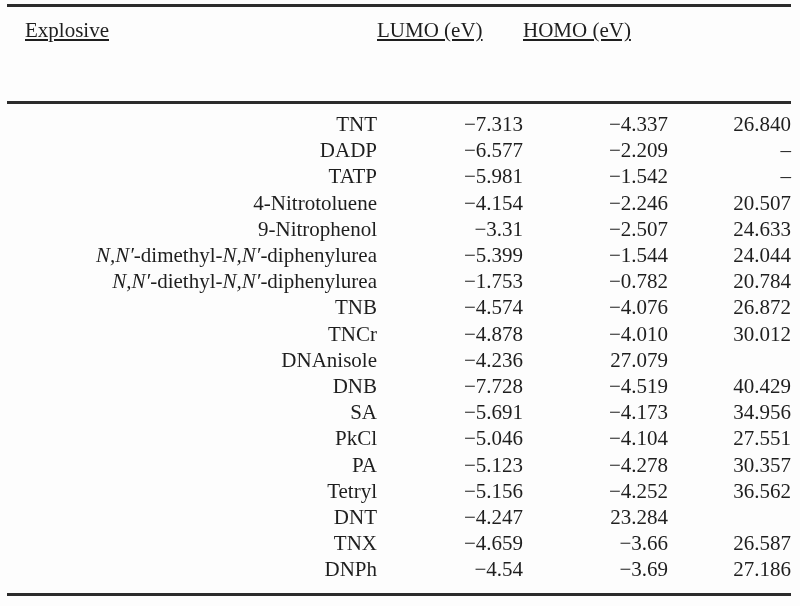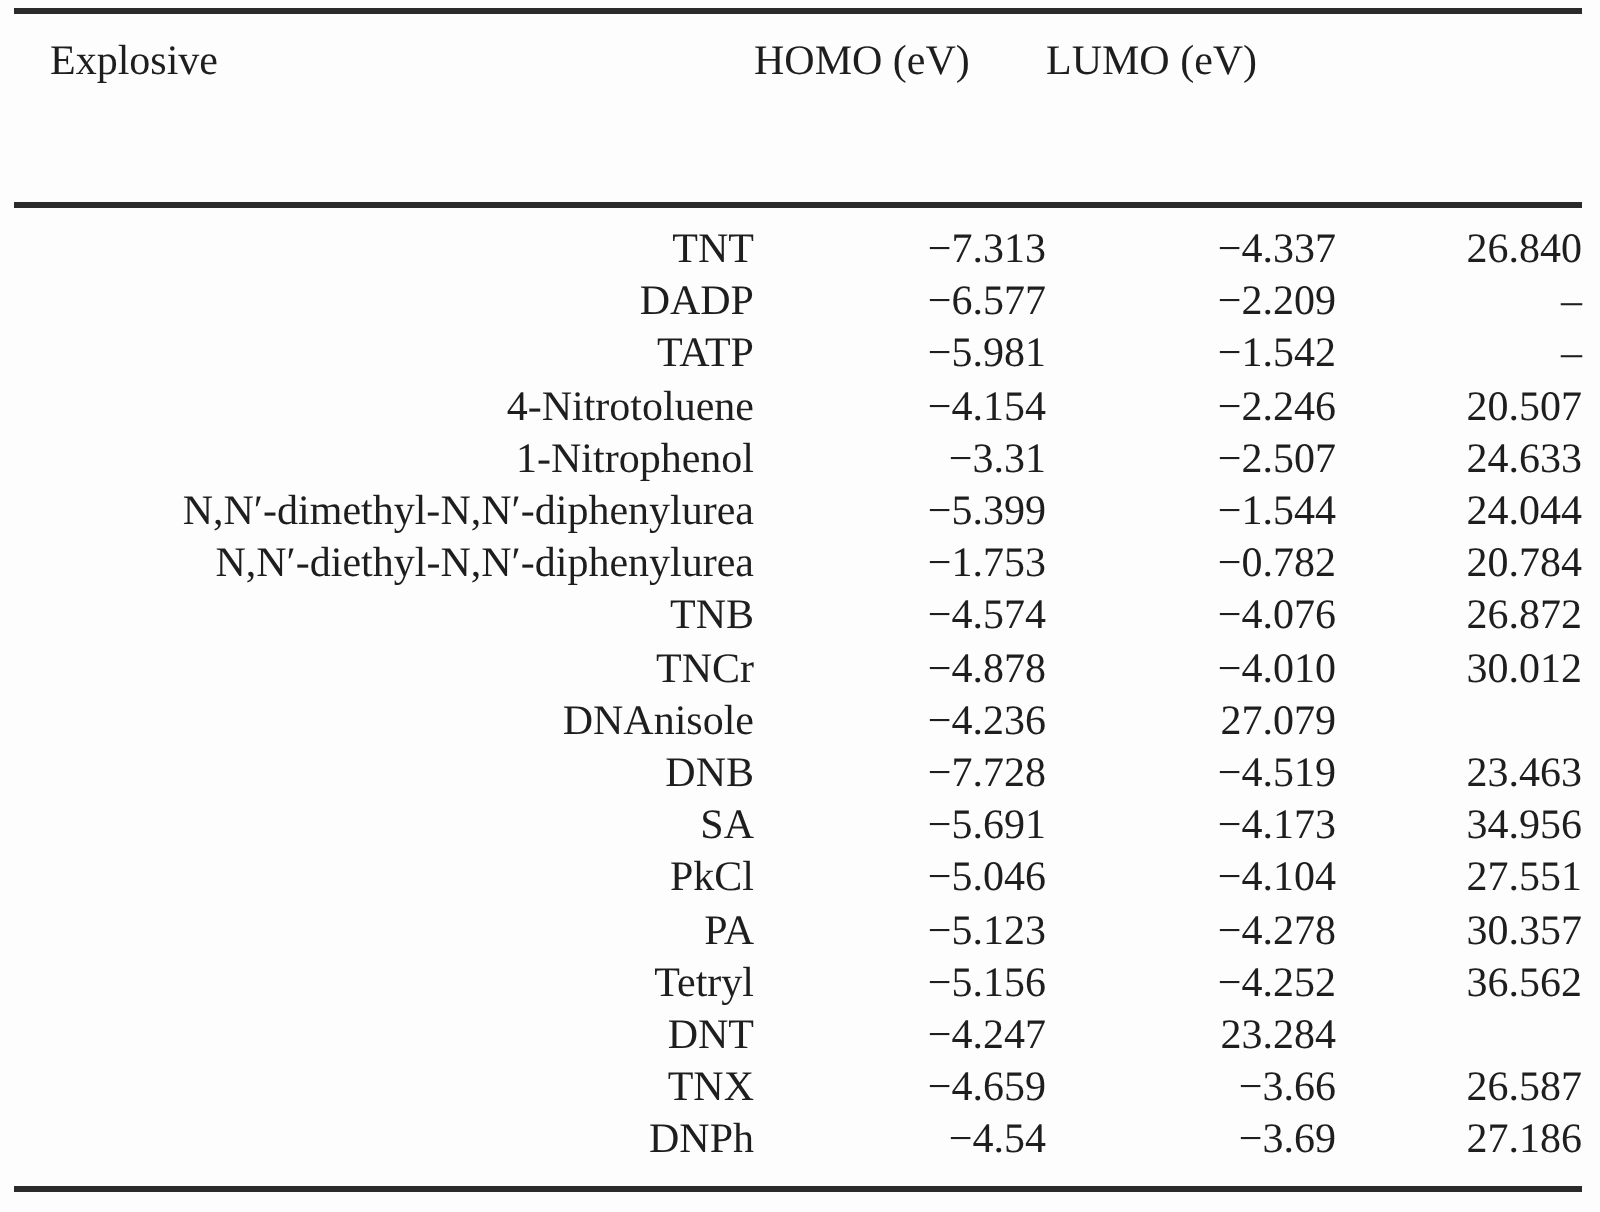--- a/index.html
+++ b/index.html
@@ -25,57 +25,57 @@
   .grid-row {
     display: grid;
     grid-template-columns: 370px 146px 145px 123px;
   }
   .header {
     padding: 10px 0 3px 0;
     min-height: 81px;
     font-size: 21px;
     line-height: 26px;
   }
-  .header .cell { white-space: nowrap; }
+  .header .cell { white-space: nowrap; text-decoration: underline; }
   .cell { overflow: visible; }
   .name-cell {
     padding-left: 18px;
     white-space: nowrap;
   }
   .tbody {
     padding: 7px 0 10px 0;
   }
   .row {
     display: grid;
     grid-template-columns: 370px 146px 145px 123px;
     font-size: 21px;
     line-height: 26.2px;
     text-align: right;
   }
   .num-cell { white-space: nowrap; }
   .num-cell.ph { padding-left: 20px; }
-  .it { }
+  .it { font-style: italic; }
   .sup {
     font-size: 13px;
     vertical-align: baseline;
     position: relative;
     top: -7px;
   }
 </style>
 </head>
 <body>
 
 <div class="tbl">
 
   <div class="rule"></div>
 
   <div class="grid-row header">
     <div class="cell name-cell">Explosive</div>
+    <div class="cell">LUMO (eV)</div>
     <div class="cell">HOMO (eV)</div>
-    <div class="cell">LUMO (eV)</div>
   </div>
 
   <div class="rule"></div>
 
   <div class="tbody" id="tbody">
       <div class="row">
         <div class="cell name-cell"><span>TNT</span></div>
         <div class="cell num-cell">−7.313</div>
         <div class="cell num-cell">−4.337</div>
         <div class="cell num-cell">26.840</div>
@@ -92,21 +92,21 @@
         <div class="cell num-cell">−1.542</div>
         <div class="cell num-cell ph">–</div>
       </div>
       <div class="row">
         <div class="cell name-cell"><span>4-Nitrotoluene</span></div>
         <div class="cell num-cell">−4.154</div>
         <div class="cell num-cell">−2.246</div>
         <div class="cell num-cell">20.507</div>
       </div>
       <div class="row">
-        <div class="cell name-cell"><span>1-Nitrophenol</span></div>
+        <div class="cell name-cell"><span>9-Nitrophenol</span></div>
         <div class="cell num-cell">−3.31</div>
         <div class="cell num-cell">−2.507</div>
         <div class="cell num-cell">24.633</div>
       </div>
       <div class="row">
         <div class="cell name-cell"><span class="it">N,N′</span><span>-dimethyl-</span><span class="it">N,N′</span><span>-diphenylurea</span></div>
         <div class="cell num-cell">−5.399</div>
         <div class="cell num-cell">−1.544</div>
         <div class="cell num-cell">24.044</div>
       </div>
@@ -130,21 +130,21 @@
       </div>
       <div class="row">
         <div class="cell name-cell"><span>DNAnisole</span></div>
         <div class="cell num-cell">−4.236</div>
         <div class="cell num-cell">27.079</div>
       </div>
       <div class="row">
         <div class="cell name-cell"><span>DNB</span></div>
         <div class="cell num-cell">−7.728</div>
         <div class="cell num-cell">−4.519</div>
-        <div class="cell num-cell">23.463</div>
+        <div class="cell num-cell">40.429</div>
       </div>
       <div class="row">
         <div class="cell name-cell"><span>SA</span></div>
         <div class="cell num-cell">−5.691</div>
         <div class="cell num-cell">−4.173</div>
         <div class="cell num-cell">34.956</div>
       </div>
       <div class="row">
         <div class="cell name-cell"><span>PkCl</span></div>
         <div class="cell num-cell">−5.046</div>

